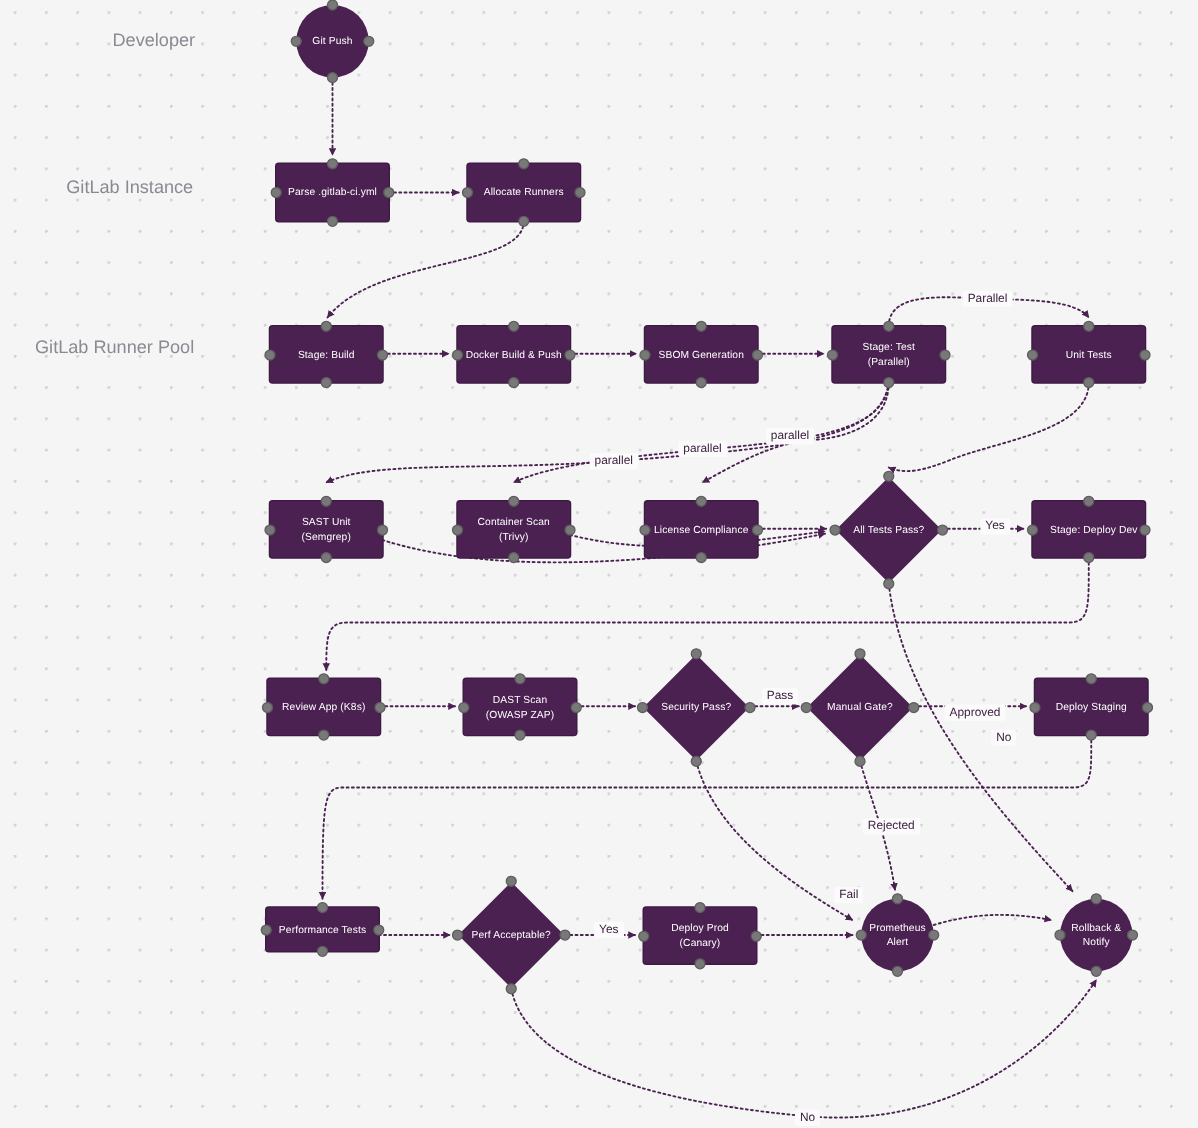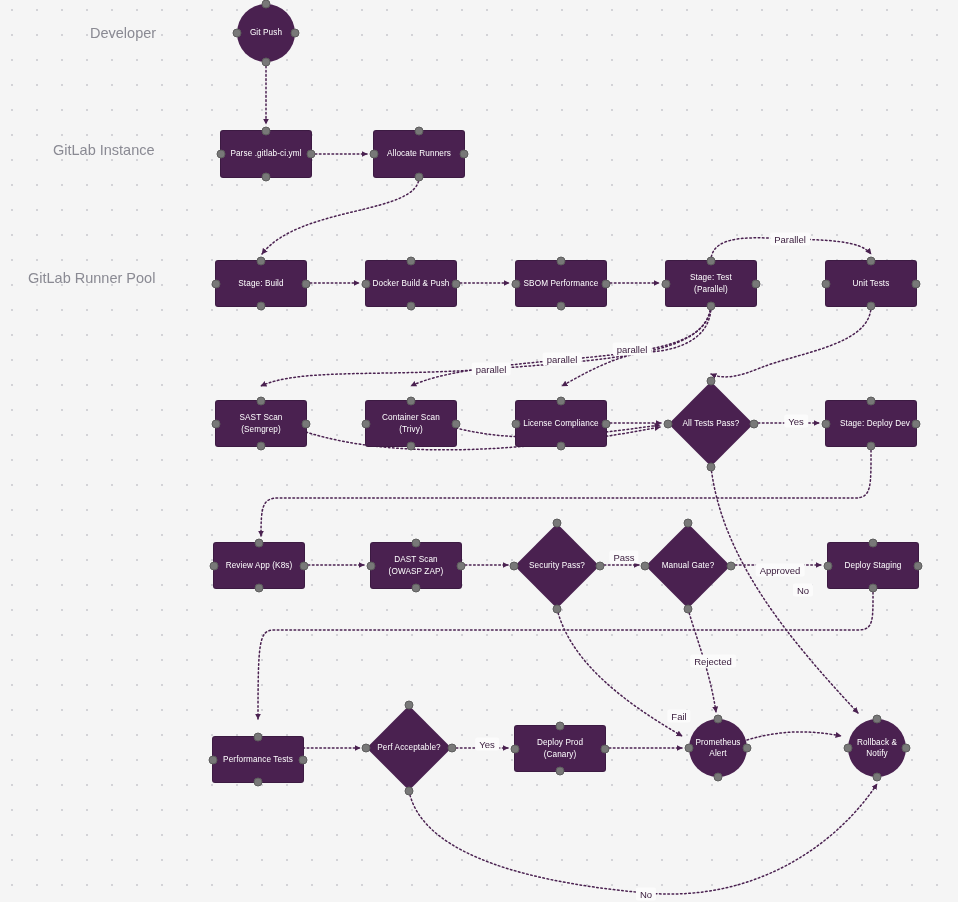--- a/index.html
+++ b/index.html
@@ -207,21 +207,21 @@
 
   <div class="node rect" style="left:366px;top:261px;width:90px;height:45px;">
     <span class="lbl">Docker Build &amp; Push</span>
     <span class="handle t"></span>
     <span class="handle b"></span>
     <span class="handle l"></span>
     <span class="handle r"></span>
   </div>
 
   <div class="node rect" style="left:516px;top:261px;width:90px;height:45px;">
-    <span class="lbl">SBOM Performance</span>
+    <span class="lbl">SBOM Generation</span>
     <span class="handle t"></span>
     <span class="handle b"></span>
     <span class="handle l"></span>
     <span class="handle r"></span>
   </div>
 
   <div class="node rect" style="left:666px;top:261px;width:90px;height:45px;">
     <span class="lbl">Stage: Test (Parallel)</span>
     <span class="handle t"></span>
     <span class="handle b"></span>
@@ -231,21 +231,21 @@
 
   <div class="node rect" style="left:826px;top:261px;width:90px;height:45px;">
     <span class="lbl">Unit Tests</span>
     <span class="handle t"></span>
     <span class="handle b"></span>
     <span class="handle l"></span>
     <span class="handle r"></span>
   </div>
 
   <div class="node rect" style="left:216px;top:401px;width:90px;height:45px;">
-    <span class="lbl">SAST Scan (Semgrep)</span>
+    <span class="lbl">SAST Unit (Semgrep)</span>
     <span class="handle t"></span>
     <span class="handle b"></span>
     <span class="handle l"></span>
     <span class="handle r"></span>
   </div>
 
   <div class="node rect" style="left:366px;top:401px;width:90px;height:45px;">
     <span class="lbl">Container Scan (Trivy)</span>
     <span class="handle t"></span>
     <span class="handle b"></span>
@@ -313,21 +313,21 @@
   </div>
 
   <div class="node rect" style="left:828px;top:543px;width:90px;height:45px;justify-content:flex-end;">
     <span class="lbl">Deploy Staging</span>
     <span class="handle t"></span>
     <span class="handle b"></span>
     <span class="handle l"></span>
     <span class="handle r"></span>
   </div>
 
-  <div class="node rect" style="left:213px;top:726px;width:90px;height:45px;margin-top:11px;">
+  <div class="node rect" style="left:213px;top:726px;width:90px;height:35px;">
     <span class="lbl">Performance Tests</span>
     <span class="handle t"></span>
     <span class="handle b"></span>
     <span class="handle l"></span>
     <span class="handle r"></span>
   </div>
 
   <div class="node diamond" style="left:366px;top:705px;width:86px;height:86px;">
     <span class="dia-shape"></span>
     <span class="lbl">Perf Acceptable?</span>

